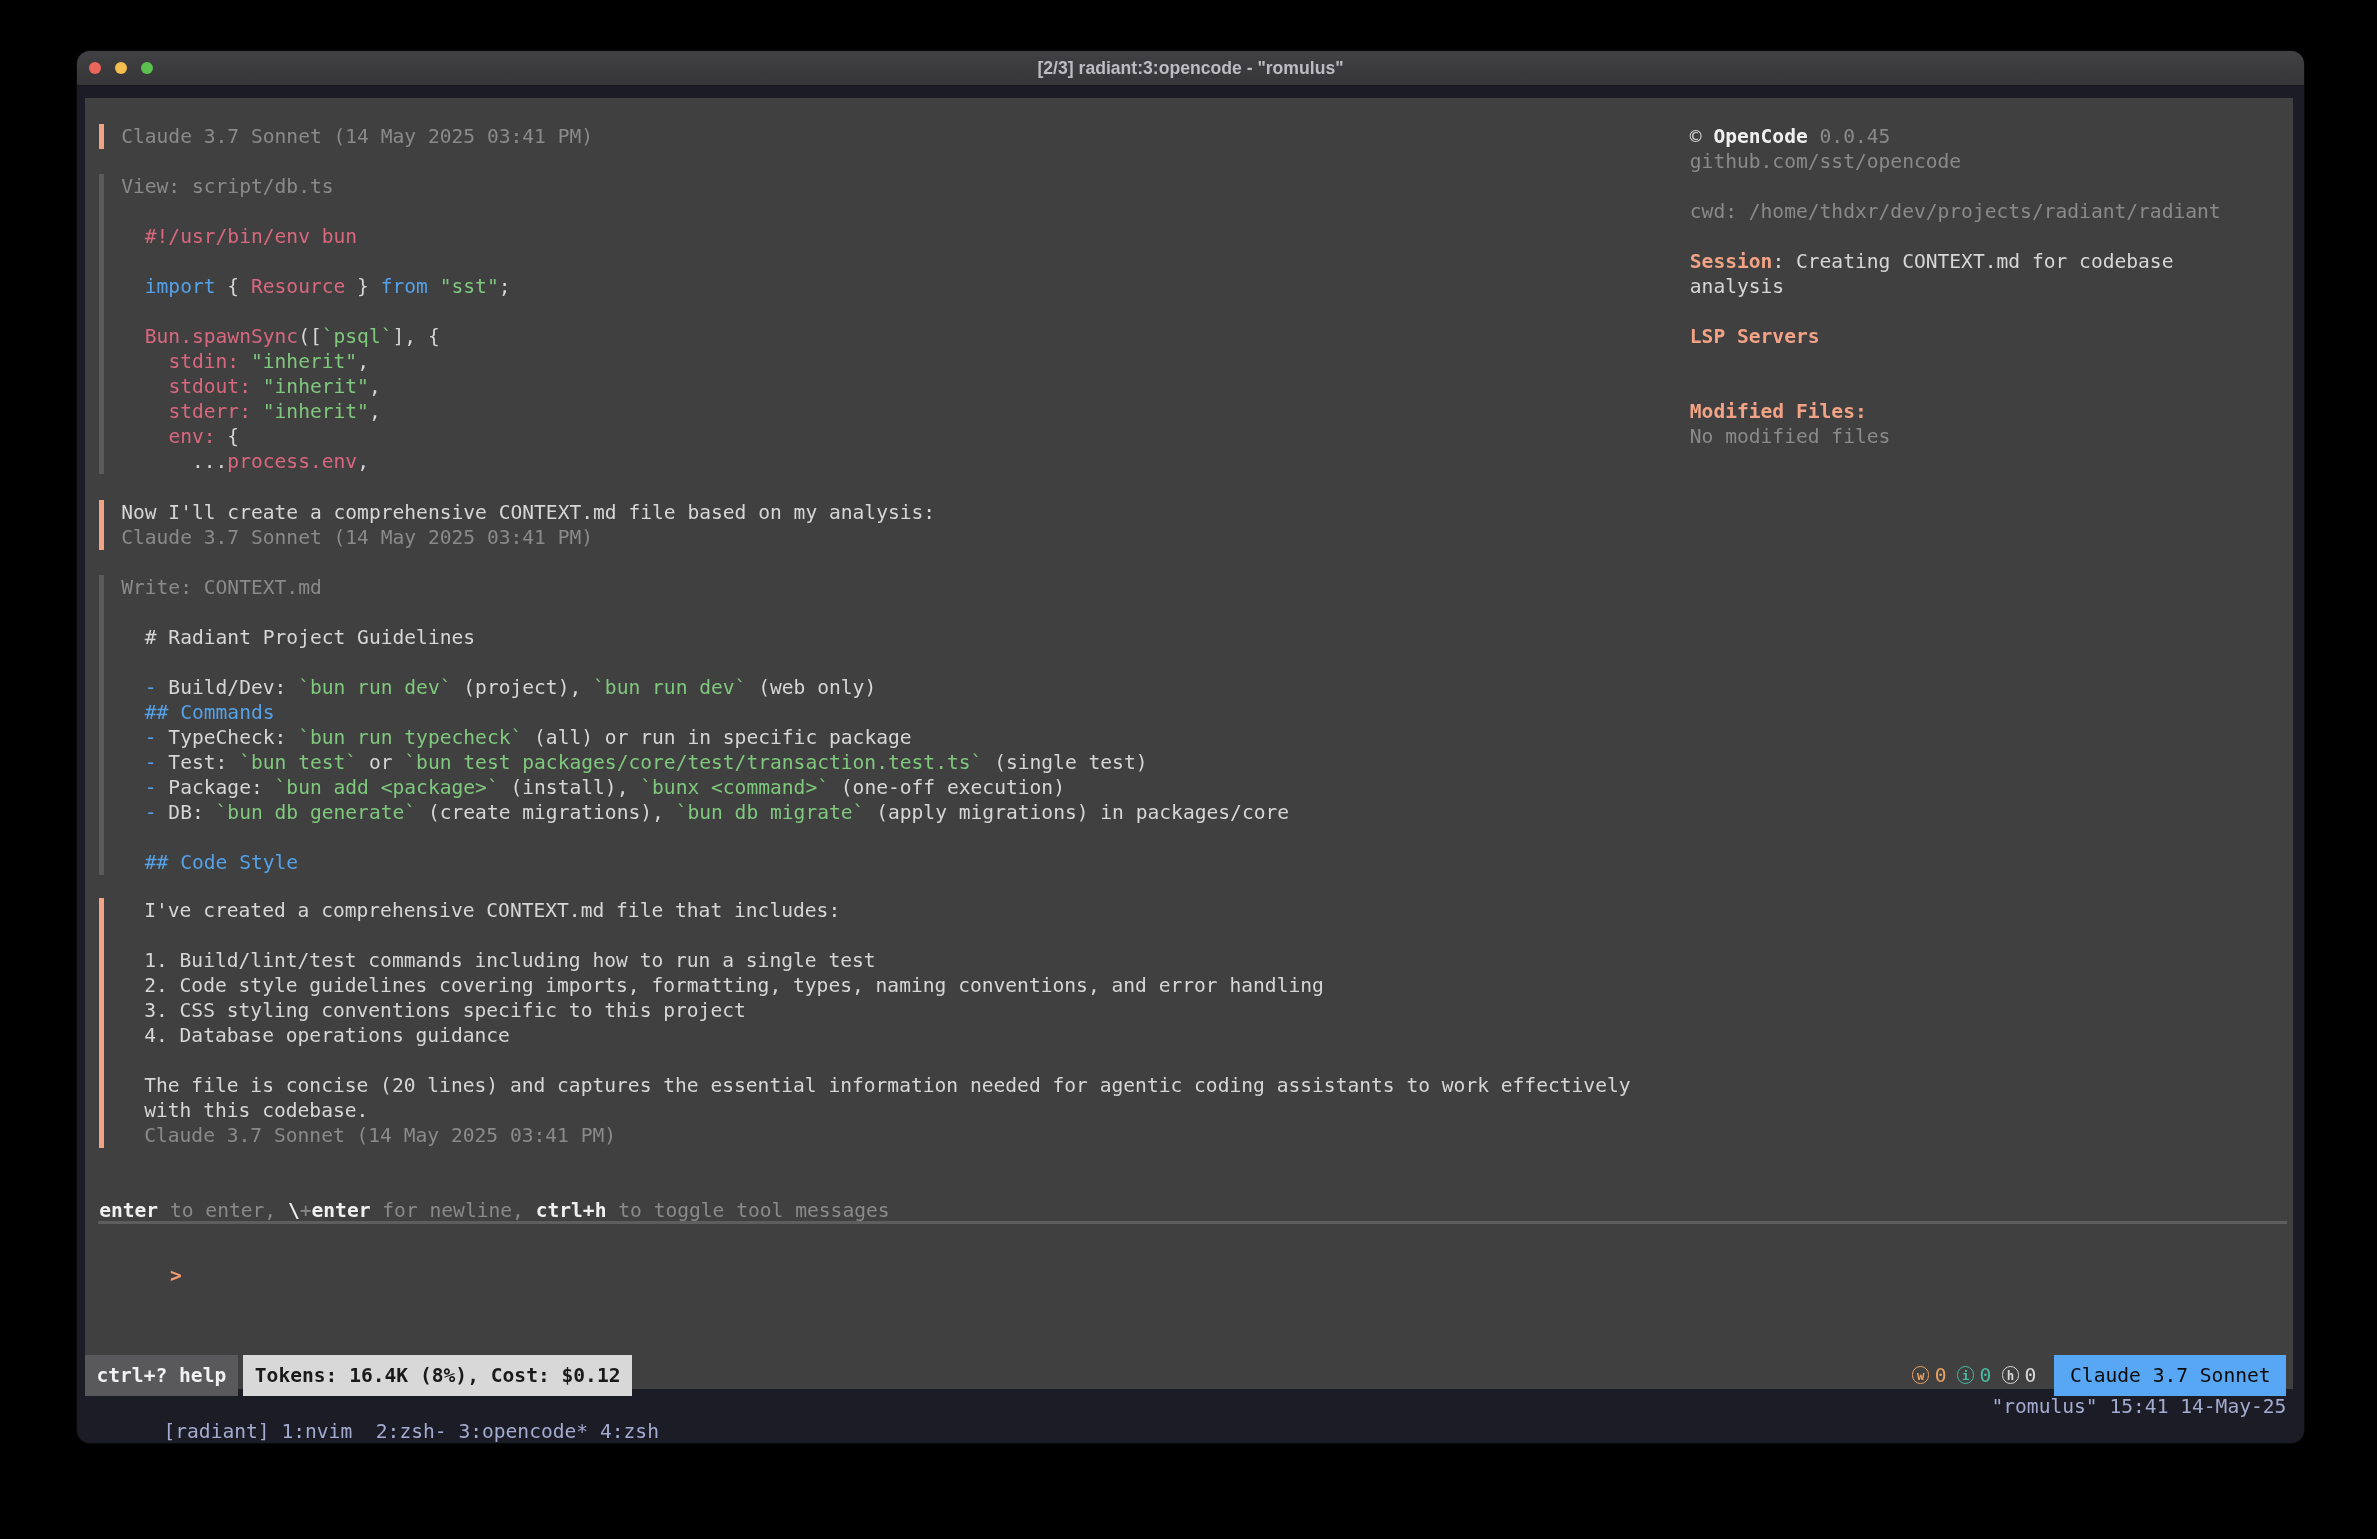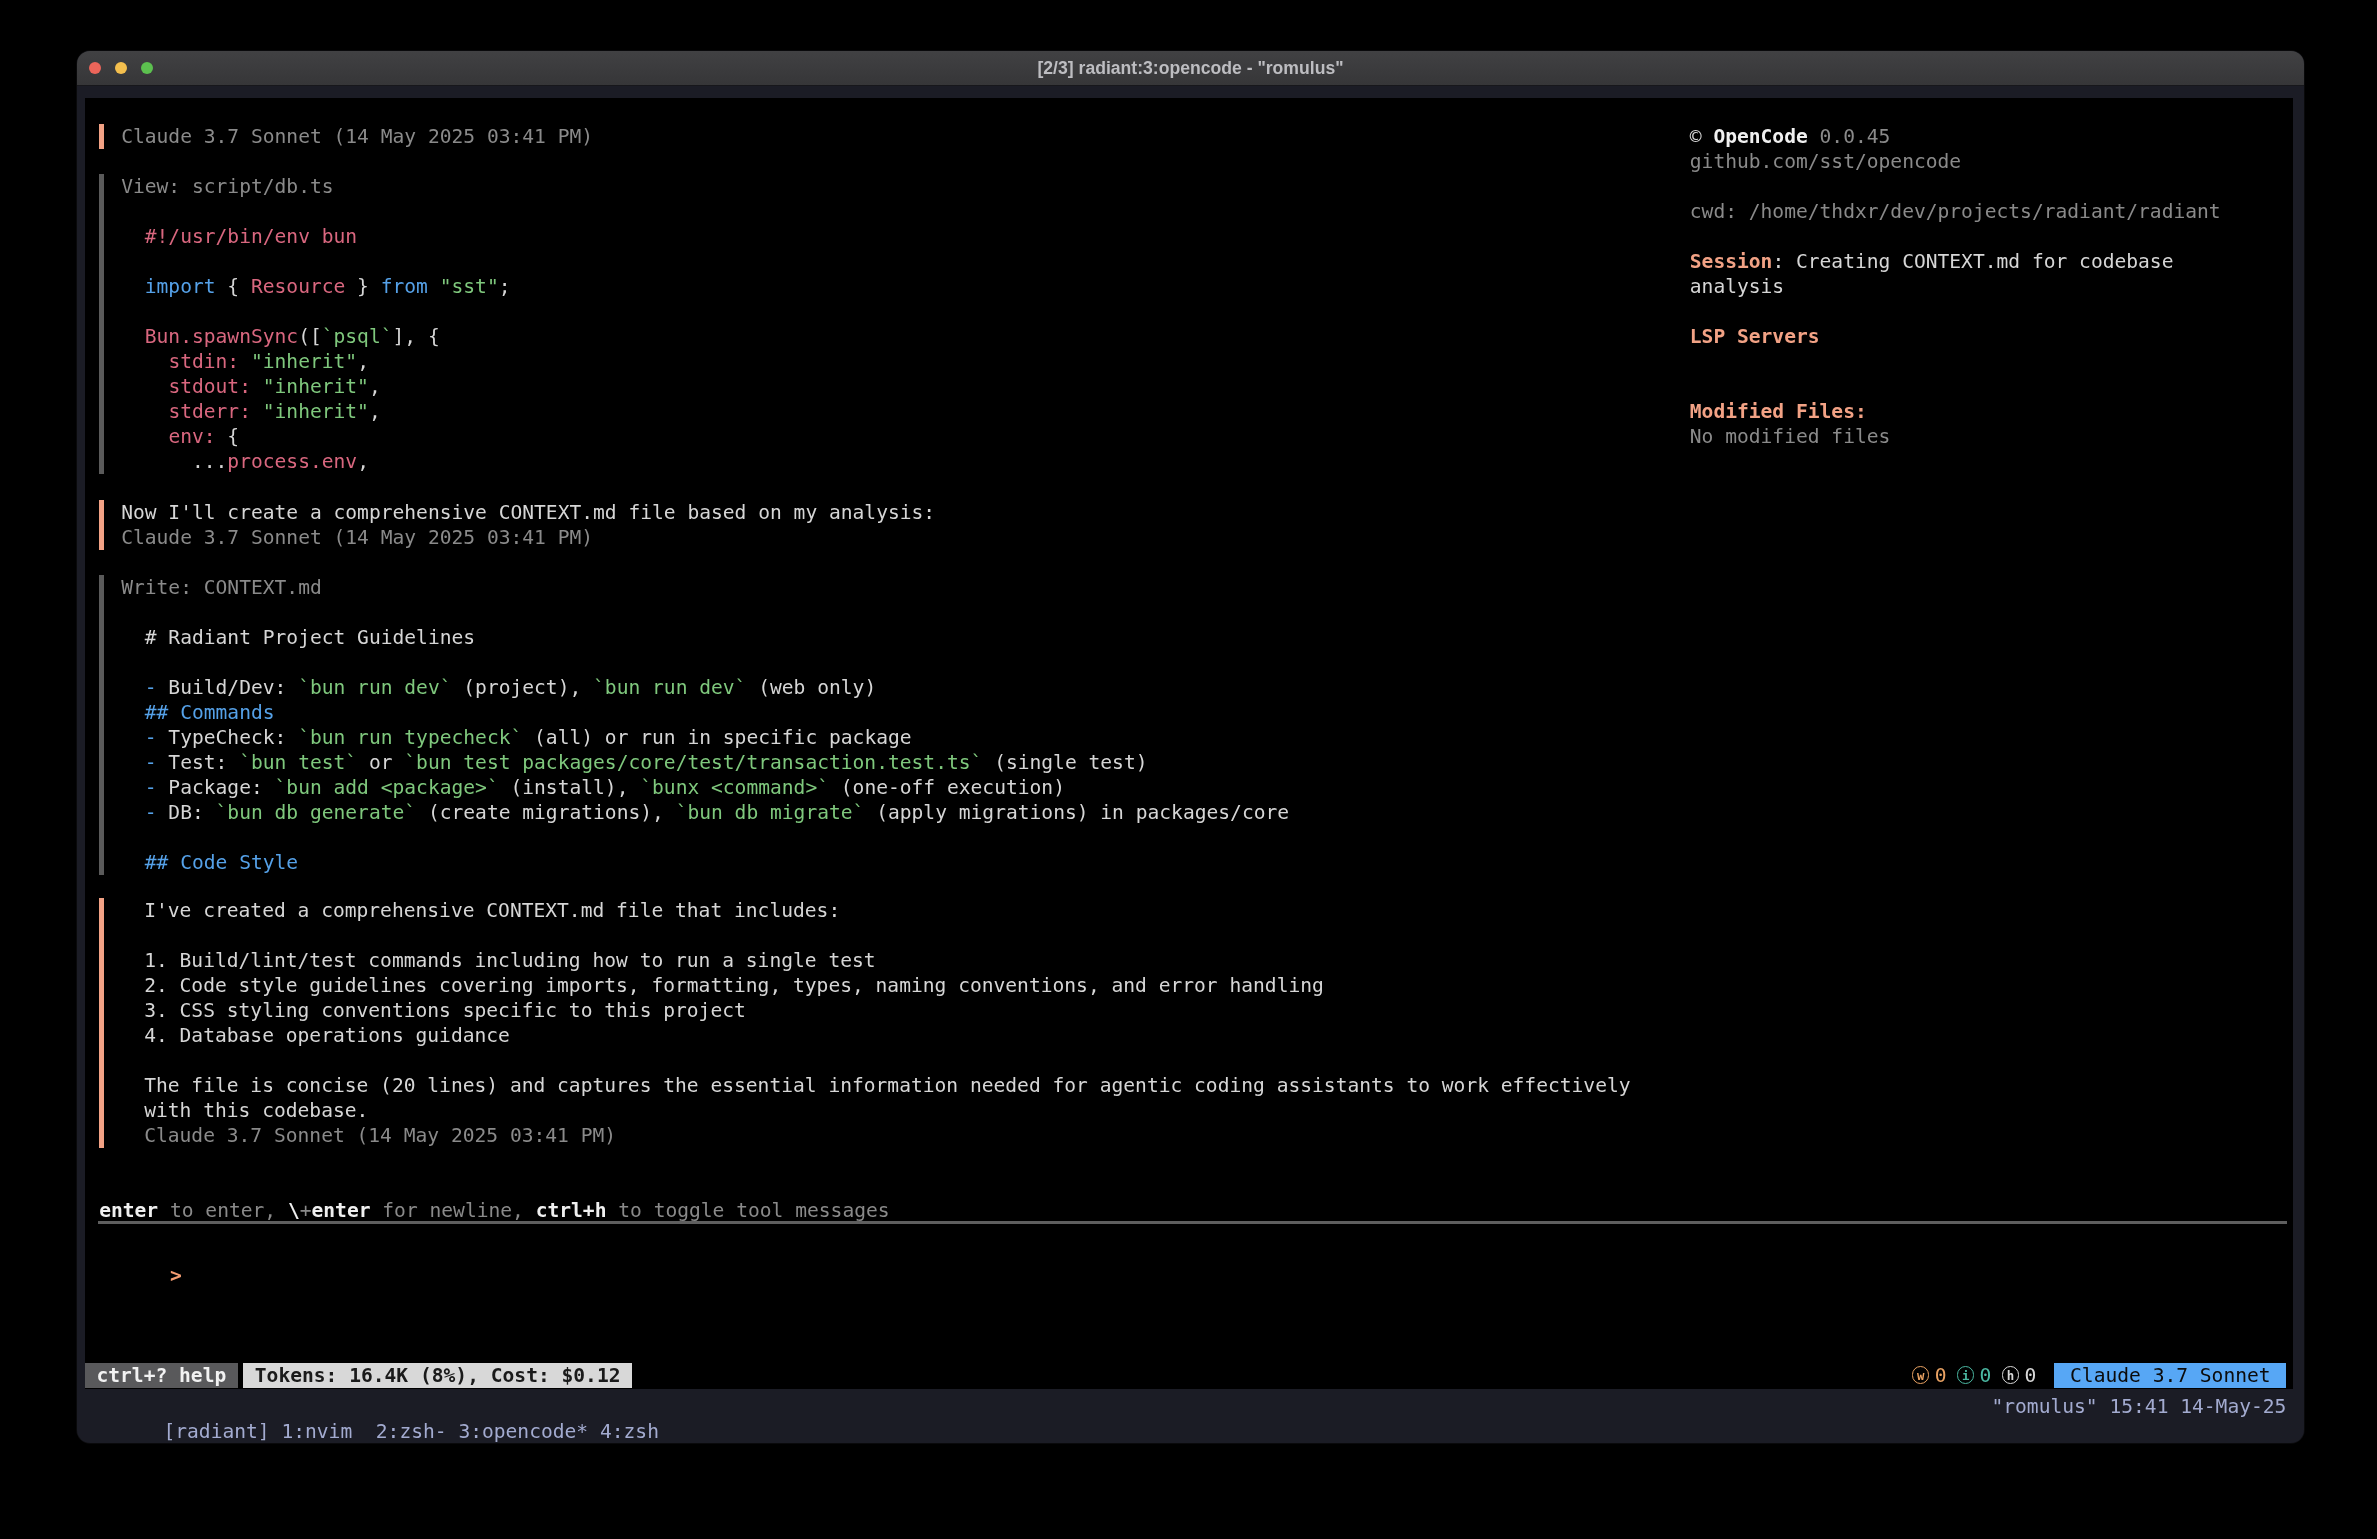--- a/index.html
+++ b/index.html
@@ -21,21 +21,21 @@
   .light.red { background:#ec655a; }
   .light.yellow { background:#f4bf4e; }
   .light.green { background:#5cc04f; }
   .title {
     position:absolute; left:0; right:0; text-align:center;
     font:bold 17.6px "Liberation Sans", sans-serif; color:#bdbdc1;
   }
 
   .content {
     position:absolute; left:7.8px; top:47px; width:2208px; height:1291px;
-    background:#000000;
+    background:#404040;
   }
 
   .tline {
     white-space:pre; font:19.6px/25px "DejaVu Sans Mono", monospace;
     height:25px; color:#d6d6d6;
   }
   .block { position:absolute; left:14.4px; padding-left:17px; }
   .bar-orange { border-left:5.2px solid #f2a285; }
   .bar-gray   { border-left:5.2px solid #5a5a5a; }
   #block-msg1 { top:26px; }  #block-tool1 { top:76px; }
@@ -55,21 +55,21 @@
   .promptline { position:absolute; left:14.4px; top:1140px; }
   .prompt-char { color:#f49d72; font-weight:bold; font:bold 19.6px/25px "DejaVu Sans Mono", monospace; }
 
   .sidebar { position:absolute; left:1605px; top:26px; }
 
   .statusbar {
     position:absolute; left:0; bottom:2px; width:100%; height:23.5px;
     display:flex; align-items:center; font:19.6px/23.5px "DejaVu Sans Mono", monospace;
     white-space:pre;
   }
-  .chip { height:25px; padding:0 11.7px; display:flex; align-items:center; }
+  .chip { height:41px; padding:0 11.7px; display:flex; align-items:center; }
   .chip-help   { background:#59595b; color:#f2f2f2; font-weight:bold; }
   .chip-tokens { background:#d8d8d8; color:#1a1a1a; margin-left:5.2px;font-weight:bold; }
   .sb-spacer { flex:1; }
   .badges { display:flex; align-items:center; gap:10.4px; }
   .badge { display:flex; align-items:center; gap:5.2px; }
   .bcircle {
     width:17.6px; height:17.6px; border:1.6px solid currentColor; border-radius:50%;
     display:inline-flex; align-items:center; justify-content:center;
     font-size:12.4px; font-weight:bold;
   }

